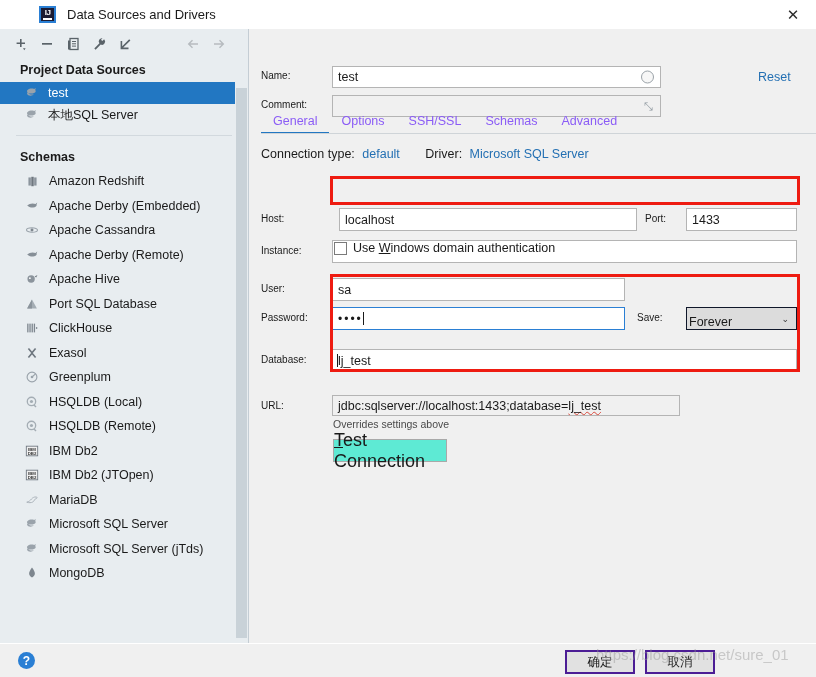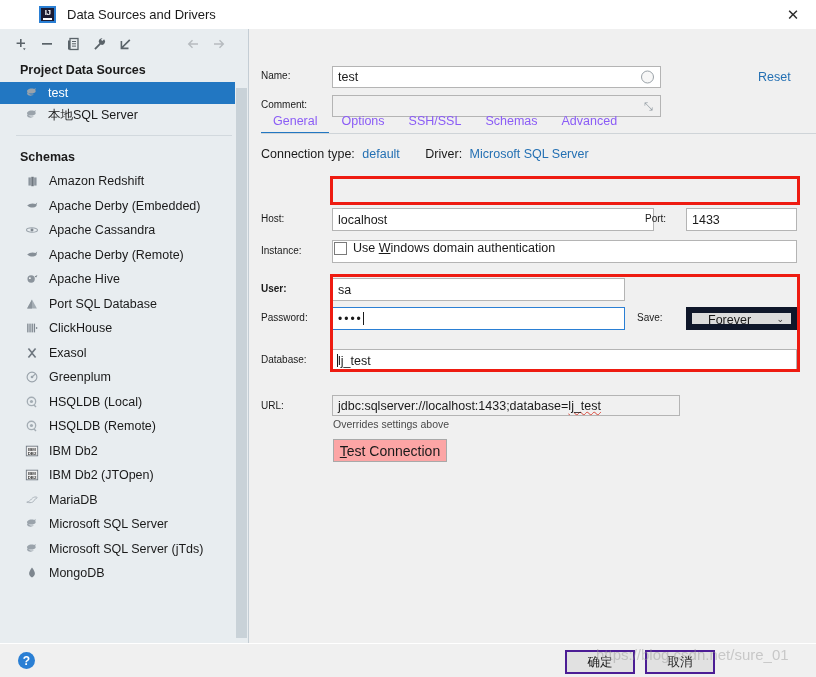--- a/index.html
+++ b/index.html
@@ -163,42 +163,42 @@
 
   .chk-row { position: absolute; left: 84px; top: 212px; display: flex; align-items: center; }
   .chkbox {
     width: 13px; height: 13px; background: #ffffff; border: 1px solid #7a7a7a;
     margin-right: 6px; cursor: default;
   }
   .chk-lbl { font-size: 12.5px; color: #1a1a1a; cursor: default; }
   .mn { text-decoration: underline; }
 
   .combo {
-    position: absolute; background: #dcdcdc; border: 6px solid #0f172a;
-    font-size: 12.5px; color: #1a1a1a; display: flex; align-items: flex-start;
-    padding-left: 16px; cursor: default;
+    position: absolute; background: #dcdcdc; border: 1px solid #0f172a;
+    font-size: 12.5px; color: #1a1a1a; display: flex; align-items: flex-end;
+    padding-left: 2px; cursor: default;
   }
   .combo .caret {
     position: absolute; right: 7px; top: 50%; transform: translateY(-50%);
     color: #3a3a3a; font-size: 9px;
   }
 
   .pw-dots { letter-spacing: 2px; font-size: 12px; color: #1a1a1a; }
   .caret-bar {
     display: inline-block; width: 1px; height: 13px; background: #1a1a1a;
     margin-left: 1px; vertical-align: -2px;
   }
   .caret-bar.thin { margin-left: 0px; }
 
   .hint {
     position: absolute; font-size: 10.5px; color: #4a4a4a;
   }
   .btn {
-    position: absolute; background: #fca5a5; border: 1px solid #a9a9a9;
-    font-size: 14px; color: #1a1a1a; display: flex;
+    position: absolute; background: #5eead4; border: 1px solid #a9a9a9;
+    font-size: 18px; color: #1a1a1a; display: flex;
     align-items: center; justify-content: center; cursor: default;
   }
   .squiggle {
     text-decoration: underline;
     text-decoration-color: #d94a3d;
     text-decoration-style: wavy;
     text-decoration-thickness: 1px;
   }
 
   
@@ -501,39 +501,39 @@
     <div class="tabs-rule"></div>
 
     <div class="conn-row">
       <span>Connection type:</span>
       <span class="link" style="margin-left:4px;">default</span>
       <span style="margin-left:22px;">Driver:</span>
       <span class="link" style="margin-left:4px;">Microsoft SQL Server</span>
     </div>
 
     <div class="lbl" style="left:11px; top:184px;">Host:</div>
-    <div class="tf" style="left:82px; top:179px; width:322px; height:23px;">
+    <div class="tf" style="left:89px; top:179px; width:298px; height:23px;">
       <span>localhost</span>
     </div>
     <div class="lbl" style="left:395px; top:184px;">Port:</div>
     <div class="tf" style="left:436px; top:179px; width:111px; height:23px;">
       <span>1433</span>
     </div>
 
     <div class="lbl" style="left:11px; top:216px;">Instance:</div>
     <div class="tf" style="left:82px; top:211px; width:465px; height:23px;">
       <span></span>
     </div>
 
     <div class="chk-row">
       <span class="chkbox"></span>
       <span class="chk-lbl"><span>Use </span><span class="mn">W</span><span>indows domain authentication</span></span>
     </div>
 
-    <div class="lbl" style="left:11px; top:254px;font-weight:bold;">User:</div>
+    <div class="lbl" style="left:11px; top:254px;">User:</div>
     <div class="tf" style="left:82px; top:249px; width:293px; height:23px;">
       <span>sa</span>
     </div>
 
     <div class="lbl" style="left:11px; top:283px;">Password:</div>
     <div class="tf focused" style="left:82px; top:278px; width:293px; height:23px;">
       <span class="pw-dots">••••</span>
         <span class="caret-bar thin"></span>
     </div>
     <div class="lbl" style="left:387px; top:283px;">Save:</div>

